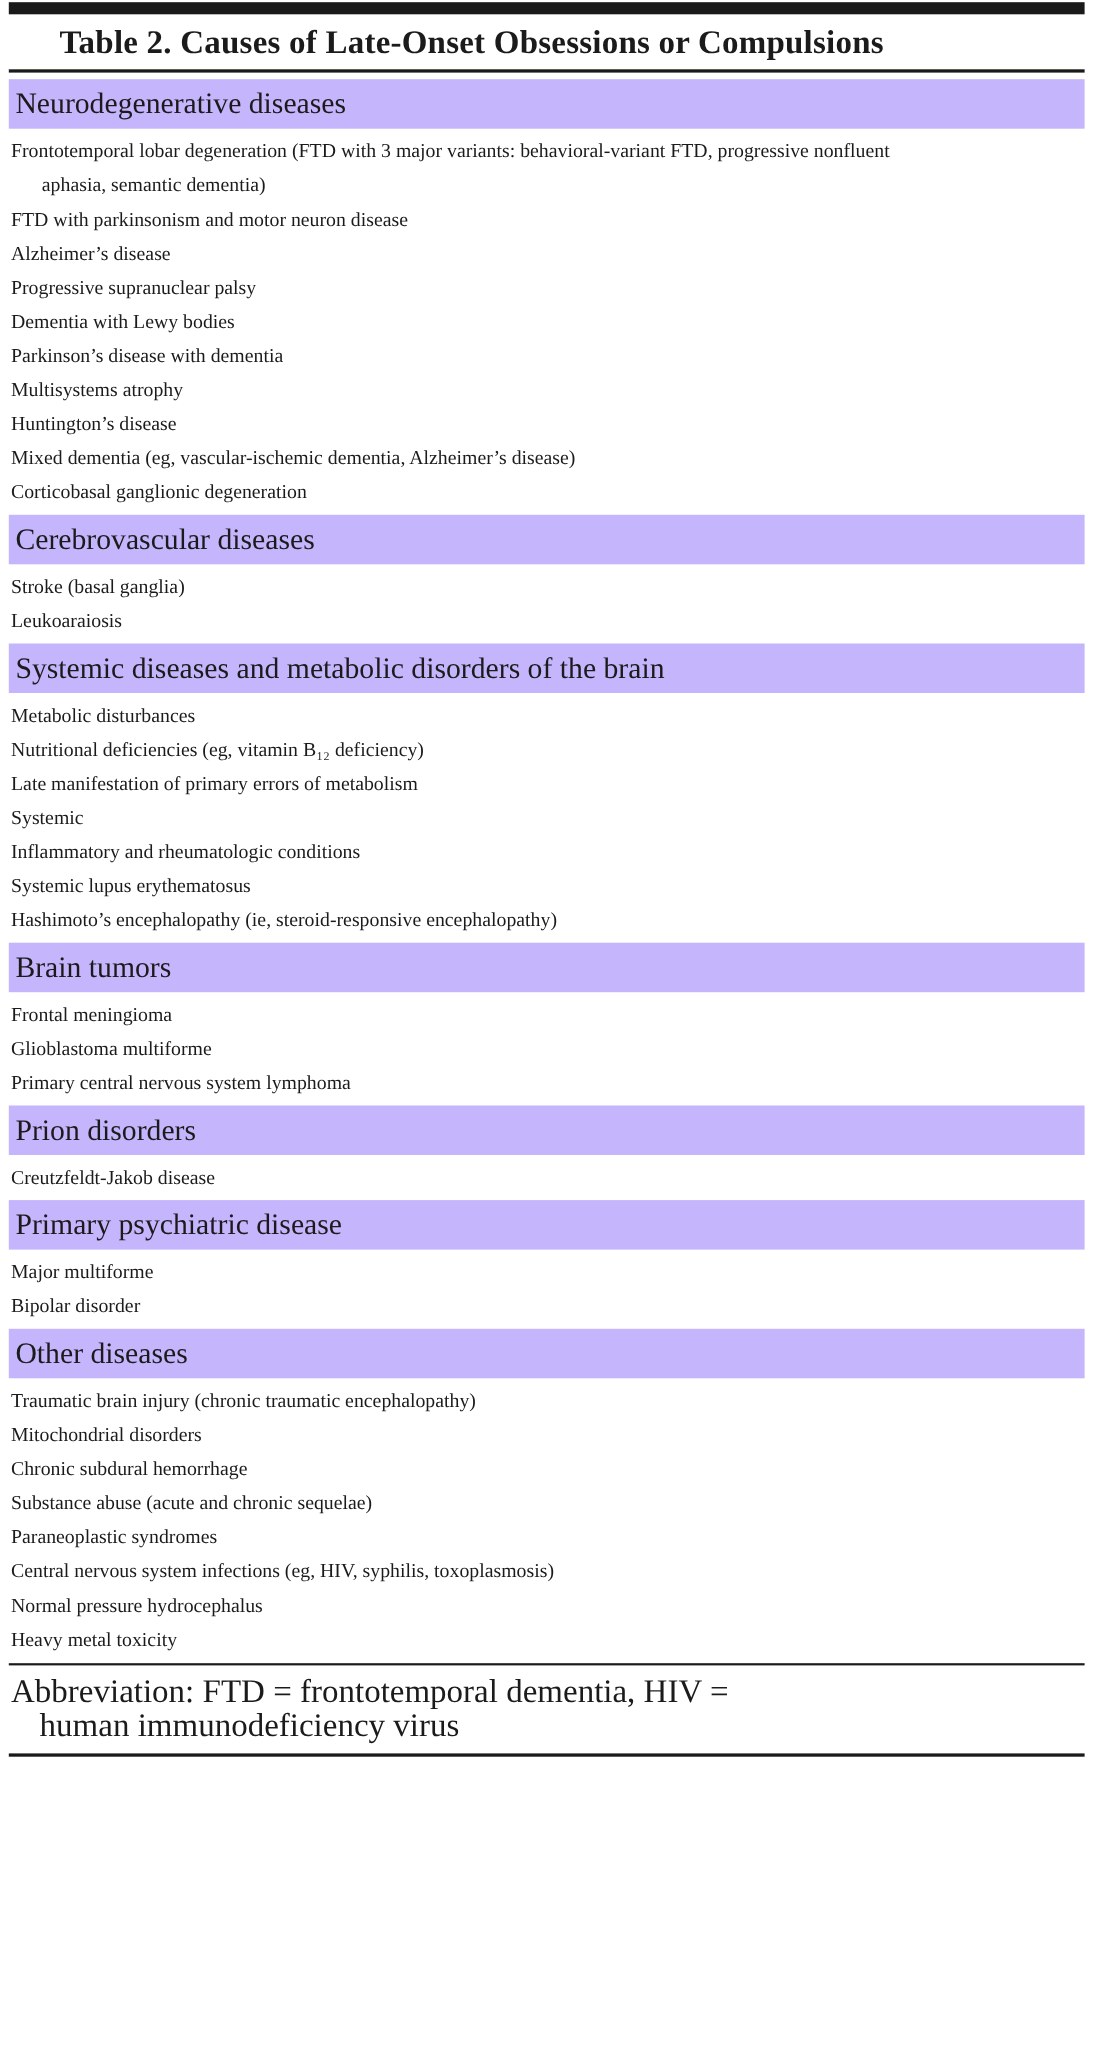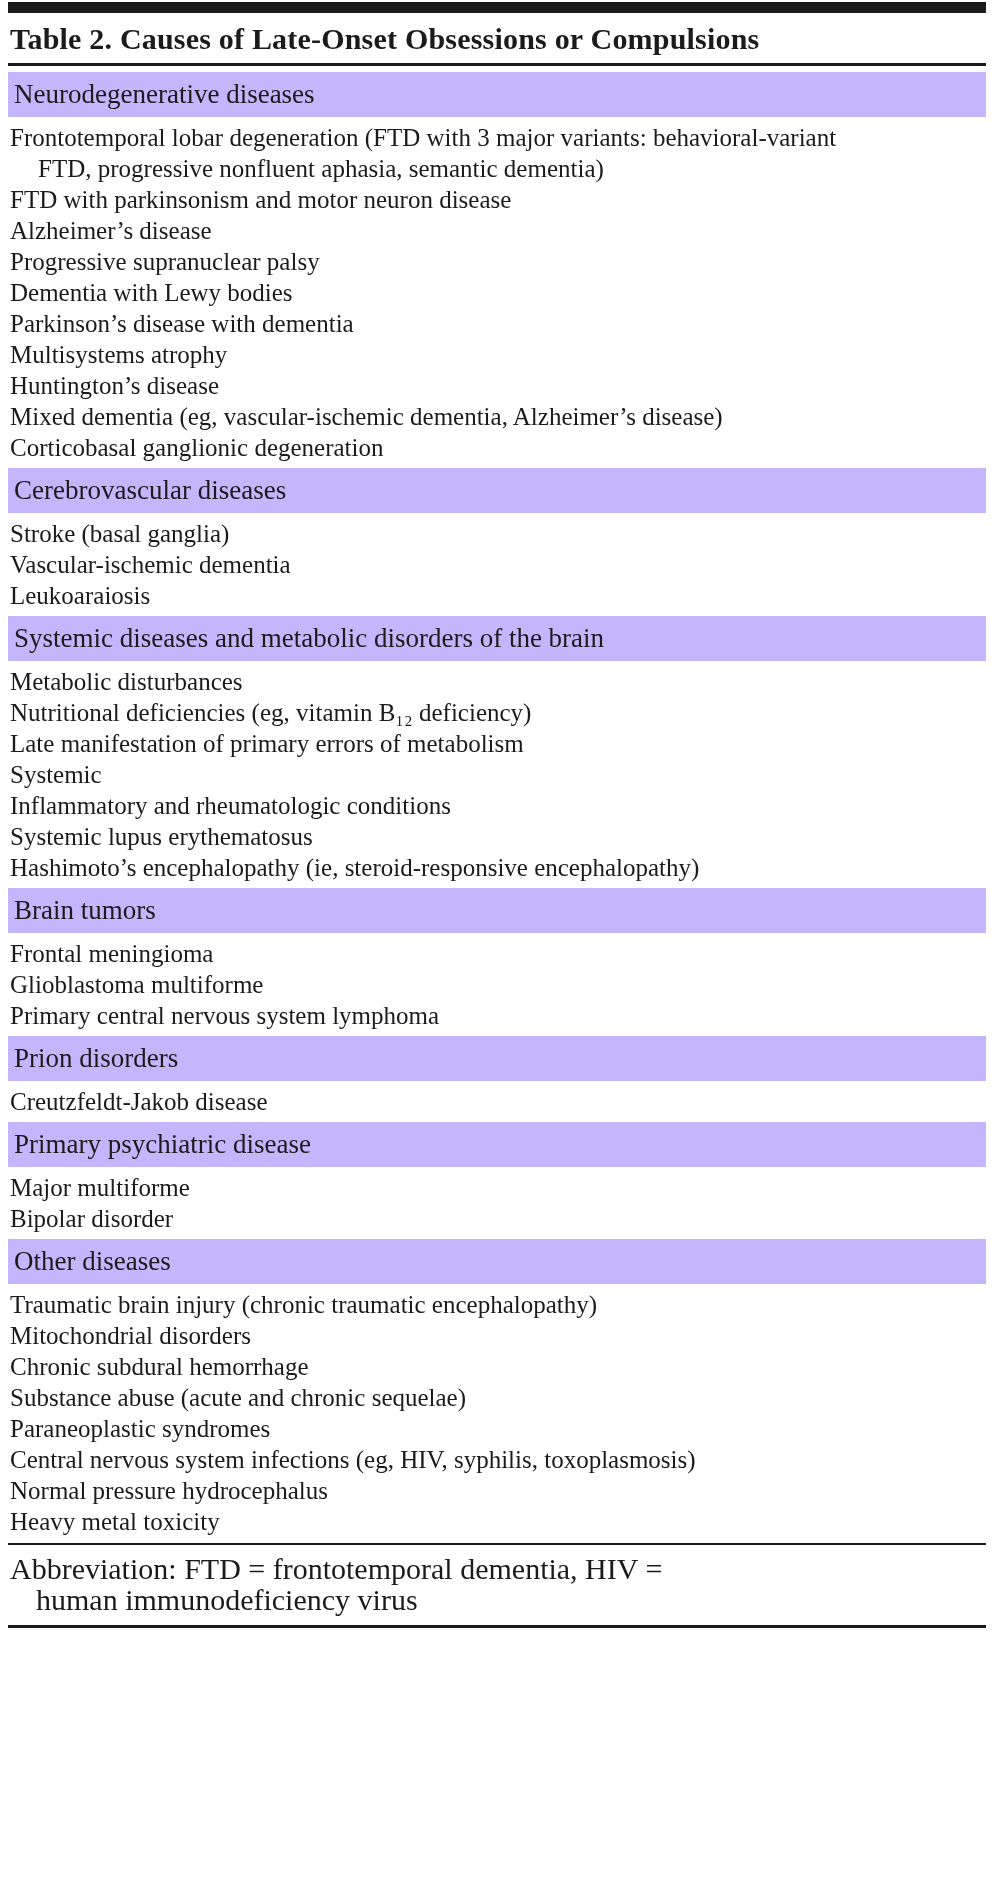--- a/index.html
+++ b/index.html
@@ -19,41 +19,42 @@
     height: 11px;
     background: #1a1a1a;
     margin: 2px 8px 0 8px;
   }
   .title {
     font-size: 30px;
     font-weight: bold;
     letter-spacing: 0.2px;
     padding: 9px 8px 7px 10px;
     line-height: 34px;
+    margin-left: 44px;
   }
   .title-rule {
     height: 3px;
     background: #1a1a1a;
     margin: 0 8px;
   }
   .rows {
     padding: 1px 0 2px 0;
   }
   .section {
     background: #c4b5fd;
     margin: 5px 8px;
     padding: 7px 6px 7px 4px;
     font-size: 27px;
     line-height: 31px;
   }
   .section .row-text {
     padding-left: 2px;
   }
   .item {
-    font-size: 25px;
+    font-size: 18px;
     line-height: 31px;
     padding-left: 38px;
     text-indent: -28px;
     margin-right: 130px;
   }
   .footnote-rule {
     height: 2px;
     background: #1a1a1a;
     margin: 4px 8px 0 8px;
   }
@@ -86,21 +87,20 @@
     <div class="item"><span class="row-text">Alzheimer’s disease</span></div>
     <div class="item"><span class="row-text">Progressive supranuclear palsy</span></div>
     <div class="item"><span class="row-text">Dementia with Lewy bodies</span></div>
     <div class="item"><span class="row-text">Parkinson’s disease with dementia</span></div>
     <div class="item"><span class="row-text">Multisystems atrophy</span></div>
     <div class="item"><span class="row-text">Huntington’s disease</span></div>
     <div class="item"><span class="row-text">Mixed dementia (eg, vascular-ischemic dementia, Alzheimer’s disease)</span></div>
     <div class="item"><span class="row-text">Corticobasal ganglionic degeneration</span></div>
     <div class="section"><span class="row-text">Cerebrovascular diseases</span></div>
     <div class="item"><span class="row-text">Stroke (basal ganglia)</span></div>
-    <div class="item"><span class="row-text">Vascular-ischemic dementia</span></div>
     <div class="item"><span class="row-text">Leukoaraiosis</span></div>
     <div class="section"><span class="row-text">Systemic diseases and metabolic disorders of the brain</span></div>
     <div class="item"><span class="row-text">Metabolic disturbances</span></div>
     <div class="item"><span class="row-text">Nutritional deficiencies (eg, vitamin B₁₂ deficiency)</span></div>
     <div class="item"><span class="row-text">Late manifestation of primary errors of metabolism</span></div>
     <div class="item"><span class="row-text">Systemic</span></div>
     <div class="item"><span class="row-text">Inflammatory and rheumatologic conditions</span></div>
     <div class="item"><span class="row-text">Systemic lupus erythematosus</span></div>
     <div class="item"><span class="row-text">Hashimoto’s encephalopathy (ie, steroid-responsive encephalopathy)</span></div>
     <div class="section"><span class="row-text">Brain tumors</span></div>

